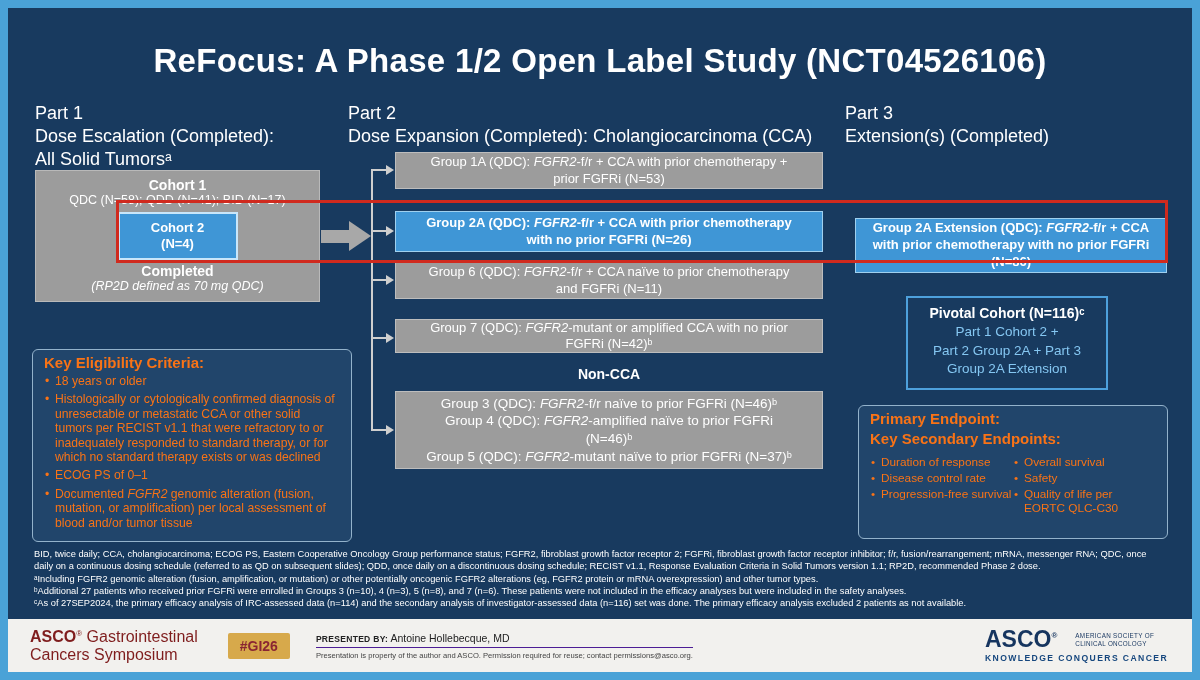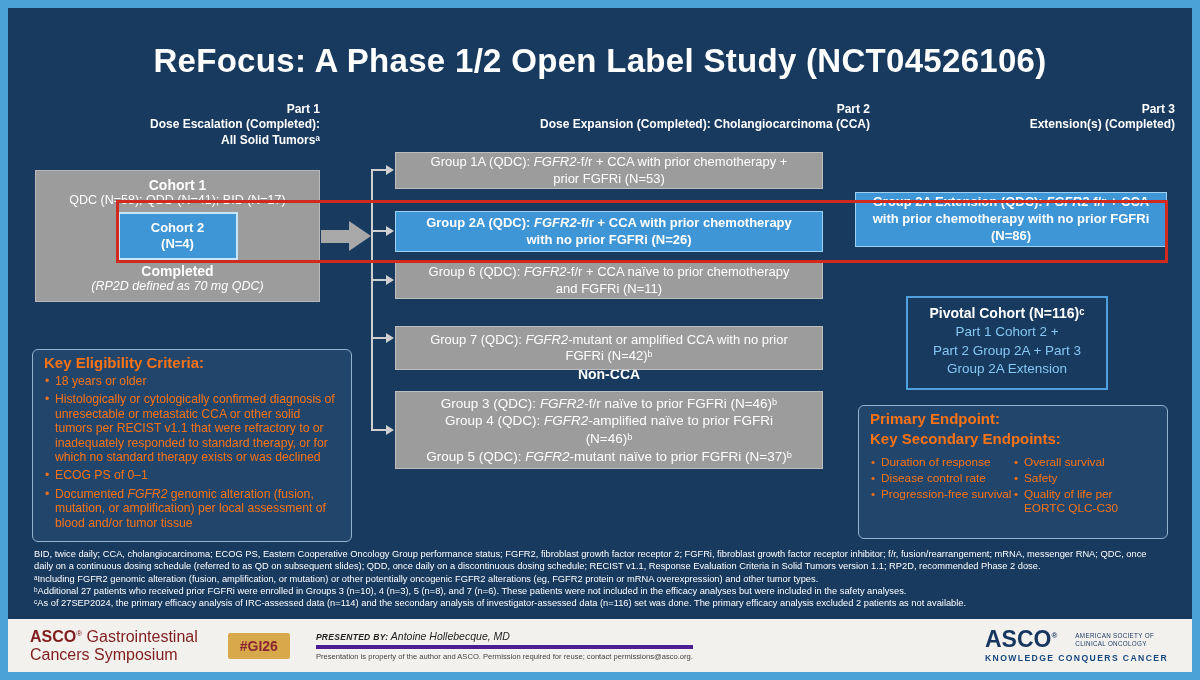--- a/index.html
+++ b/index.html
@@ -5,22 +5,22 @@
   * { margin:0; padding:0; box-sizing:border-box; }
   body { font-family:"Liberation Sans", sans-serif; background:#222; }
   em { font-style:italic; }
 
   .slide { position:relative; width:1200px; height:680px; background:#4aa2d7; overflow:hidden; }
   .canvas { position:absolute; left:8px; top:8px; right:8px; bottom:8px; background:#183a5f; }
 
   .title { position:absolute; top:42px; left:0; right:0; text-align:center; color:#fff;
            font-size:33px; font-weight:bold; letter-spacing:.3px; }
 
-  .col-header { position:absolute; top:102px; text-align:right; color:#fff; font-weight:bold;
-                font-size:12px; line-height:1.28; }
+  .col-header { position:absolute; top:102px; text-align:left; color:#fff; font-weight:normal;
+                font-size:18px; line-height:1.28; }
   .col-header.p1 { left:35px;  width:285px; }
   .col-header.p2 { left:348px; width:522px; }
   .col-header.p3 { left:845px; width:330px; }
 
   
   .part1-box { position:absolute; left:35px; top:170px; width:285px; height:132px;
                background:#9c9c9c; border:1px solid #b9b9b9; text-align:center; color:#fff; padding-top:6px; }
   .cohort1-title { font-weight:bold; font-size:14px; line-height:16px; }
   .cohort1-detail { font-size:12.5px; line-height:15px; }
   .cohort2-box { margin:4px auto 0 auto; width:120px; height:48px; background:#3f96d6;
@@ -45,29 +45,29 @@
 
   
   .group-box { position:absolute; left:395px; width:428px; display:flex; align-items:center;
                justify-content:center; text-align:center; color:#fff; font-size:13px; line-height:1.25;
                padding:2px 22px; z-index:1; }
   .group-box.gray { background:#9c9c9c; border:1px solid #bdbdbd; }
   .group-box.blue { background:#3f96d6; border:1px solid #9fd0ef; font-weight:bold; }
   .g1a { top:152px; height:37px; }
   .g2a { top:211px; height:41px; }
   .g6  { top:262px; height:37px; }
-  .g7  { top:326px; height:44px; }
+  .g7  { top:319px; height:34px; }
   .non-cca-label { position:absolute; left:395px; top:366px; width:428px; text-align:center;
                    color:#fff; font-weight:bold; font-size:14px; }
   .g345 { position:absolute; left:395px; top:391px; width:428px; height:78px; background:#9c9c9c;
           border:1px solid #bdbdbd; display:flex; flex-direction:column; justify-content:center;
           text-align:center; color:#fff; font-size:13.5px; line-height:1.3; padding:2px 24px; z-index:1; }
 
   
-  .ext-box { position:absolute; left:855px; top:192px; width:312px; height:55px; background:#3f96d6;
+  .ext-box { position:absolute; left:855px; top:218px; width:312px; height:55px; background:#3f96d6;
              border:1px solid #9fd0ef; display:flex; align-items:center; justify-content:center;
              text-align:center; color:#fff; font-weight:bold; font-size:13px; line-height:1.3;
              padding:2px 16px; z-index:1; }
   .highlight-rect { position:absolute; left:116px; top:200px; width:1052px; height:63px;
                     border:3px solid #d02a1e; z-index:5; pointer-events:none; }
   .pivotal-box { position:absolute; left:906px; top:296px; width:202px; height:94px;
                  border:2px solid #4da0dc; text-align:center; padding-top:6px; }
   .pivotal-title { color:#fff; font-weight:bold; font-size:14px; line-height:19px; }
   .pivotal-line { color:#85c7f2; font-size:13.5px; line-height:18.5px; }
 
@@ -91,21 +91,21 @@
 
   
   .footer { position:absolute; left:8px; right:8px; bottom:8px; height:53px; background:#f2f1ee;
             display:flex; align-items:center; color:#222; }
   .symposium { margin-left:22px; color:#7f1d1d; font-size:16px; line-height:1.1; white-space:nowrap; }
   .symposium .b { font-weight:bold; }
   .symposium sup { font-size:8px; }
   .hashtag { margin-left:30px; background:#d7a94b; color:#8a2532; font-weight:bold; font-size:14px;
              padding:5px 12px; border-radius:2px; }
   .presented { margin-left:26px; font-size:10.5px; }
-  .presented .row1 { border-bottom:4px solid #4c1d95; padding-bottom:3px; margin-bottom:3px;font-style:italic; }
+  .presented .row1 { border-bottom:1px solid #4c1d95; padding-bottom:3px; margin-bottom:3px; }
   .pb-label { font-weight:bold; font-size:8.5px; letter-spacing:.3px; }
   .disclaimer { font-size:7.6px; color:#444; }
   .asco-logo { margin-left:auto; margin-right:24px; text-align:left; color:#16355f; }
   .asco-top { display:flex; align-items:center; gap:18px; }
   .asco-word { font-weight:bold; font-size:23px; line-height:1; }
   .asco-word sup { font-size:8px; }
   .asco-sub { font-size:6.3px; line-height:1.25; letter-spacing:.3px; }
   .asco-tagline { font-size:8.6px; font-weight:bold; letter-spacing:1.4px; margin-top:2px; color:#16477e; }
 </style>
 </head>

